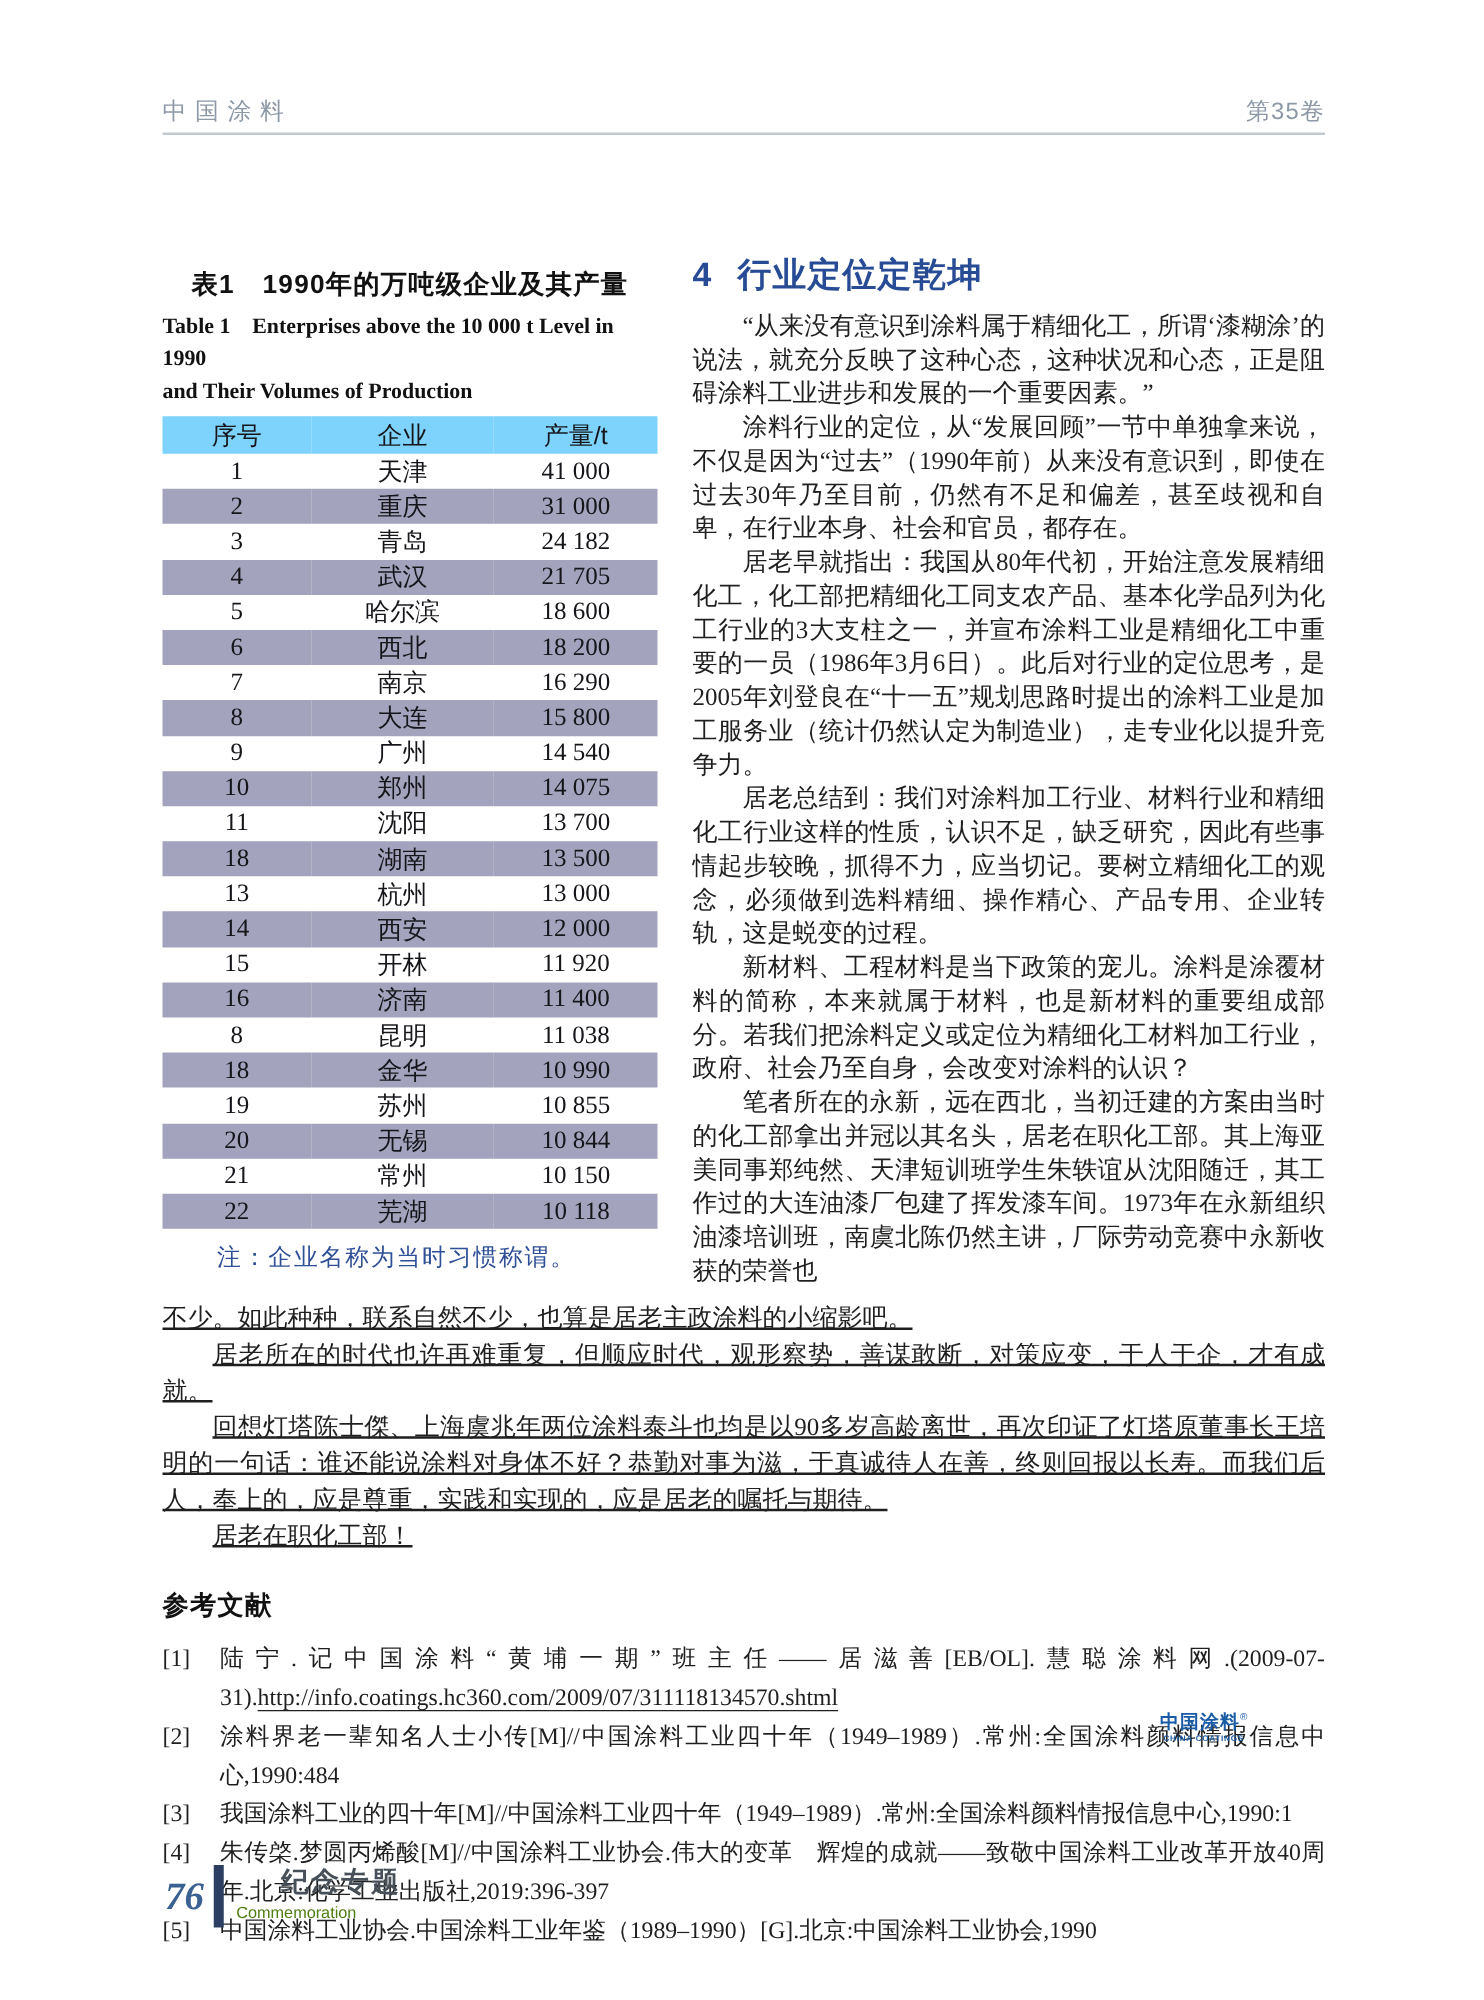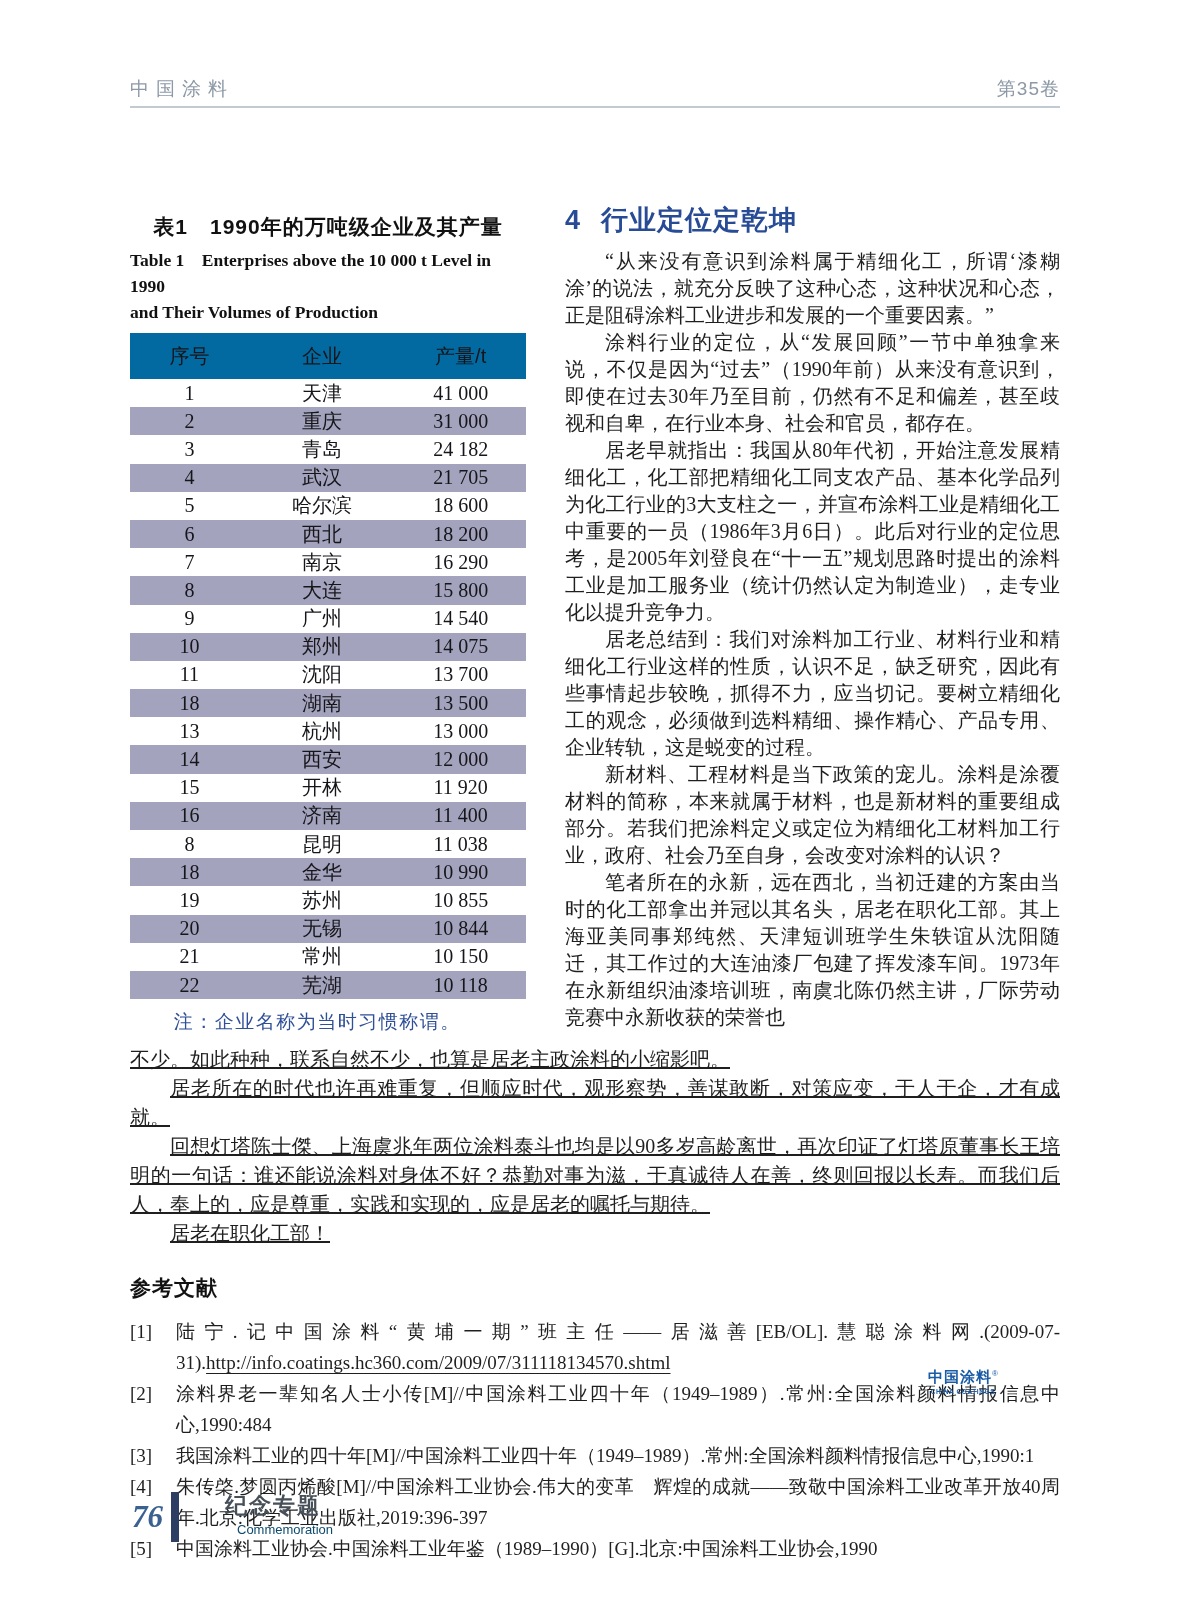--- a/index.html
+++ b/index.html
@@ -10,34 +10,34 @@
   
   .running-head { position:absolute; top:76px; left:130px; width:930px;
     display:flex; justify-content:space-between; align-items:flex-end;
     color:#8d99a6; font-size:19px; font-family:"Liberation Sans","DejaVu Sans",sans-serif; }
   .rh-left { letter-spacing:7px; }
   .rh-right { letter-spacing:1px; }
   .head-rule { position:absolute; top:106px; left:130px; width:930px; height:2px; background:#c3cbd2; }
 
   
   .content { position:absolute; top:205px; left:130px; width:930px; }
-  .cols { display:flex; gap:39px; }
+  .cols { display:flex; gap:28px; }
   .col-left { flex:0 0 396px; width:396px; }
   .col-right { flex:1; font-size:20px; line-height:27px; text-align:justify; }
 
   
   .tbl-title-zh { text-align:center; font-weight:bold; font-size:21px; letter-spacing:1px;
     font-family:"Liberation Sans","DejaVu Sans",sans-serif; color:#111; margin:8px 0 6px 0; }
   .tbl-title-en { text-align:left; font-weight:bold; font-size:17.5px; line-height:26px;
     font-family:"Liberation Serif","DejaVu Serif",serif; color:#111; margin-bottom:8px; }
 
   
   table.tbl { width:100%; border-collapse:collapse; text-align:center; font-size:20px; }
-  table.tbl th { background:#0369a1; font-family:"Liberation Sans","DejaVu Sans",sans-serif;
-    font-weight:normal; height:46px; color:#15151a; }
+  table.tbl th { background:#7dd3fc; font-family:"Liberation Sans","DejaVu Sans",sans-serif;
+    font-weight:normal; height:30px; color:#15151a; }
   table.tbl td { height:28.2px; color:#15151a; }
   table.tbl tr.striped td { background:#a3a3bd; }
   .c-idx { width:30%; } .c-name { width:37%; } .c-val { width:33%; }
 
   .tbl-note { margin-top:10px; padding-left:2.3em; color:#2f4f96; font-size:19px;
     letter-spacing:1.5px; font-family:"Liberation Serif","DejaVu Serif",serif; }
 
   
   .sec-head { display:flex; gap:20px; align-items:baseline; color:#274b94;
     font-family:"Liberation Sans","DejaVu Sans",sans-serif;
@@ -68,21 +68,21 @@
   
   .footer { position:absolute; left:132px; top:1492px; display:flex; align-items:flex-start; }
   .f-num { font-family:"Liberation Serif","DejaVu Serif",serif; font-style:italic; font-weight:bold;
     font-size:31px; color:#3a6191; line-height:50px; padding-right:8px; }
   .f-bar { position:relative; width:8px; height:50px; background:#2c3f63; margin-right:10px; }
   .f-bar::before { content:""; position:absolute; left:-46px; top:-7px; width:46px; height:7px; background:#2c3f63; opacity:0; }
   .f-col { display:flex; flex-direction:column; }
   .f-zh { font-family:"Liberation Sans","DejaVu Sans",sans-serif; font-weight:bold;
     font-size:22px; color:#474f58; letter-spacing:2px; line-height:28px;margin-left:36px; }
   .f-en { font-family:"Liberation Sans","DejaVu Sans",sans-serif; font-size:13px;
-    color:#0c4a6e; line-height:20px;margin-left:48px; }
+    color:#4d7c0f; line-height:20px; }
 </style>
 </head>
 <body>
 
 <div class="page">
 
   <div class="running-head">
     <span class="rh-left">中国涂料</span>
     <span class="rh-right">第35卷</span>
   </div>

